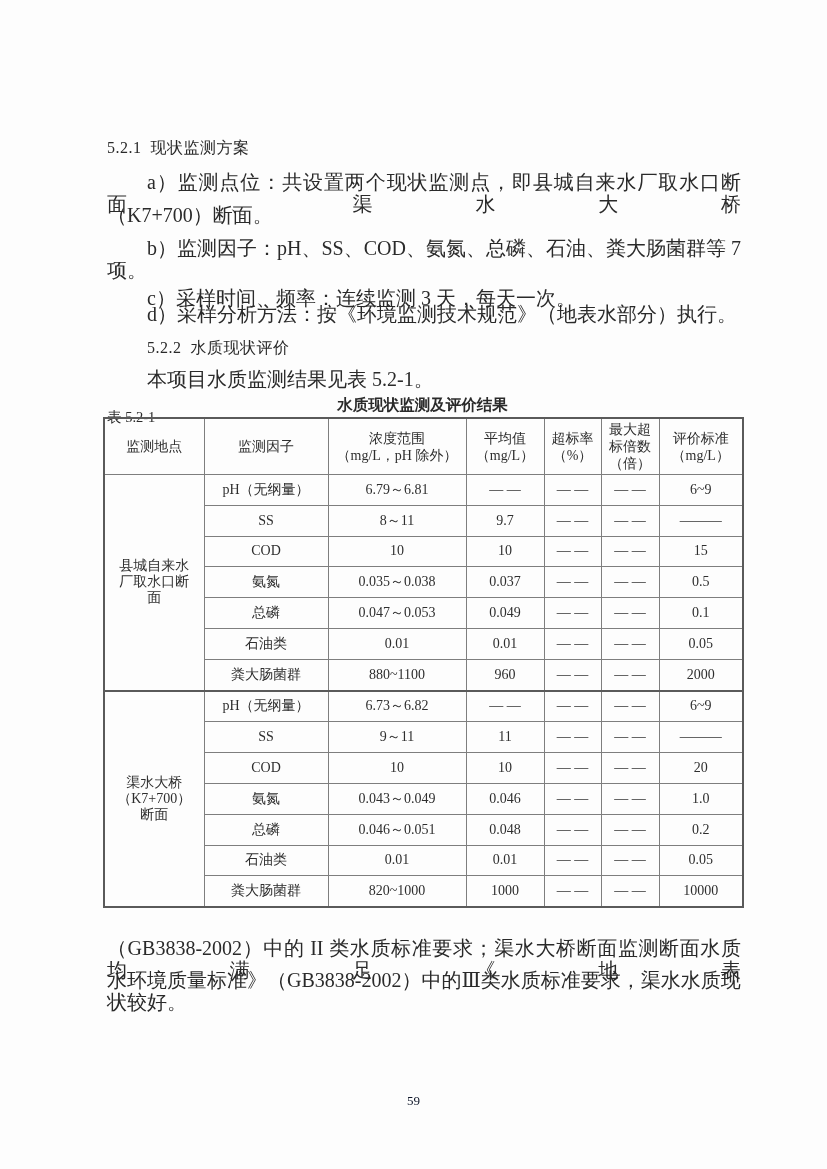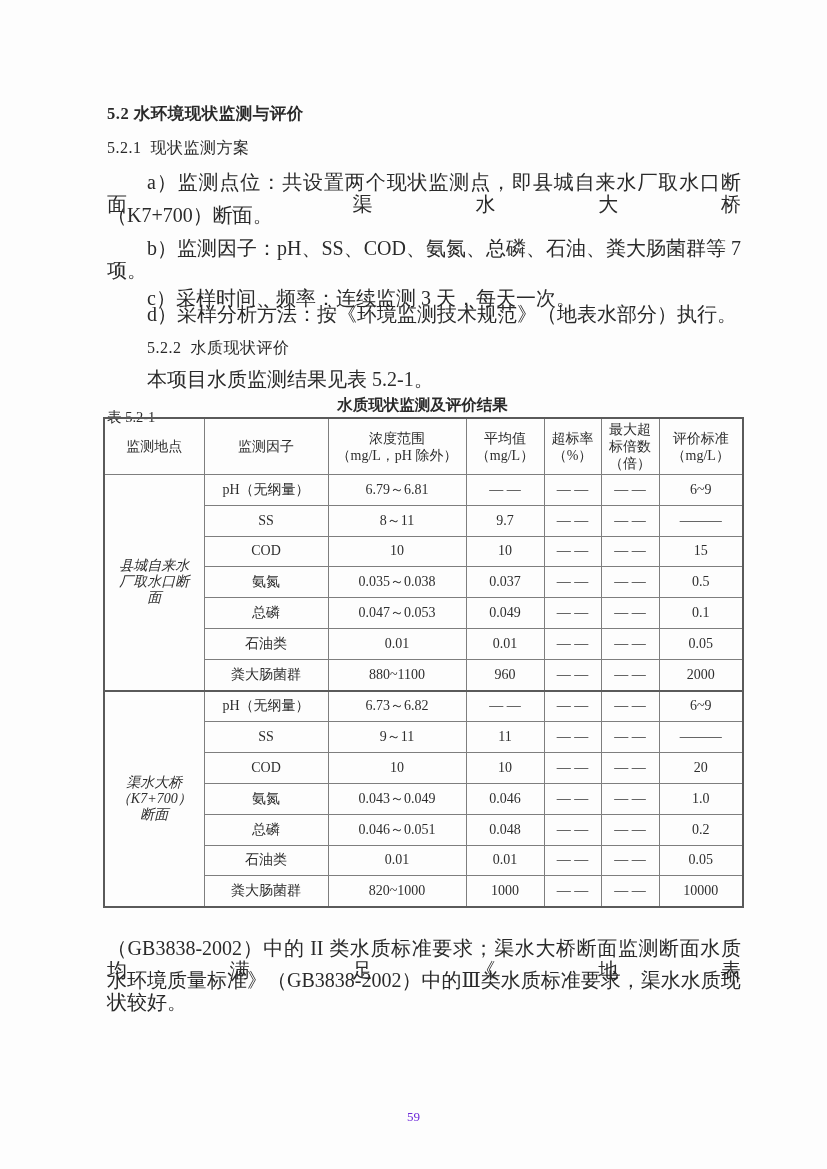--- a/index.html
+++ b/index.html
@@ -58,32 +58,31 @@
   table.results thead th{
     font-weight:normal;
     height:53px;
     line-height:17px;
   }
   table.results tbody td{
     height:27.8px;
     line-height:16px;
   }
   tr.group-start td{border-top:2px solid #5a5a5a;}
-  td.loc{line-height:19px;font-style:italic;}
+  td.loc{line-height:19px;}
   .pagenum{
     left:0;top:1093px;width:100%;
-    text-align:center;font-size:13px;color:#6d28d9;margin-top:16px;
+    text-align:center;font-size:13px;color:#0f172a;
   }
 </style>
 </head>
 <body>
 
 <div class="page">
 
-  <div class="abs h1">5.2 水环境现状监测与评价</div>
   <div class="abs h2" style="left:107px;top:138px;">5.2.1  现状监测方案</div>
 
   <div class="abs bodyline indent stretch" style="top:171px;">a）监测点位：共设置两个现状监测点，即县城自来水厂取水口断面、渠水大桥</div>
   <div class="abs bodyline" style="top:204px;">（K7+700）断面。</div>
   <div class="abs bodyline indent" style="top:237px;">b）监测因子：pH、SS、COD、氨氮、总磷、石油、粪大肠菌群等 7 项。</div>
   <div class="abs bodyline indent" style="top:270px;margin-top:17px;">c）采样时间、频率：连续监测 3 天，每天一次。</div>
   <div class="abs bodyline indent" style="top:303px;">d）采样分析方法：按《环境监测技术规范》（地表水部分）执行。</div>
 
   <div class="abs h2" style="left:107px;top:338px;margin-left:40px;">5.2.2  水质现状评价</div>
   <div class="abs bodyline indent" style="top:368px;">本项目水质监测结果见表 5.2-1。</div>

